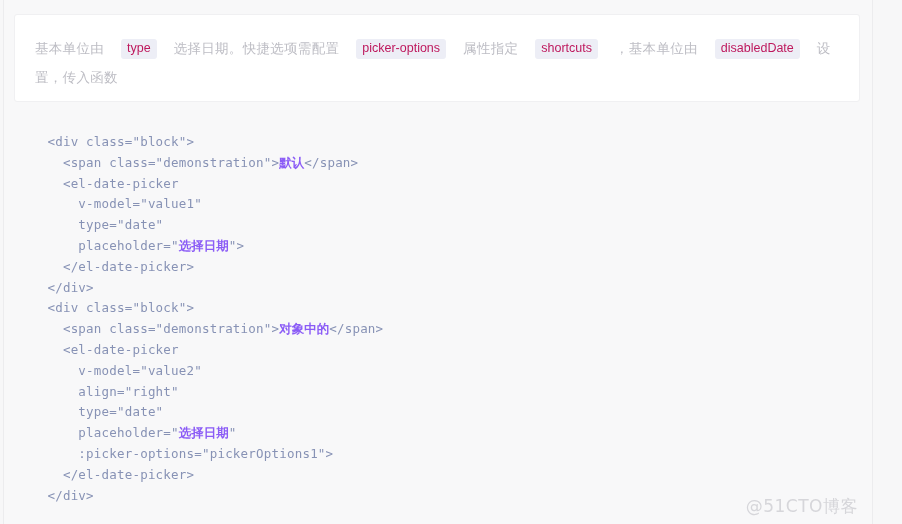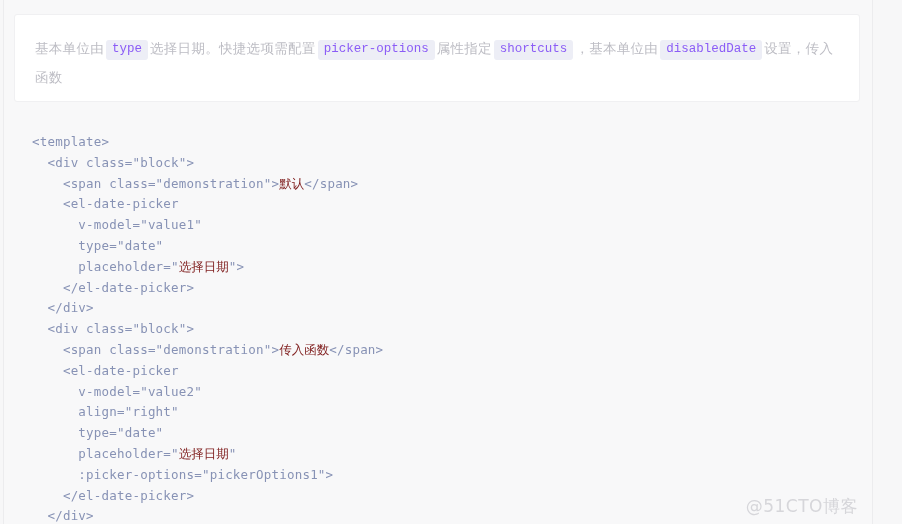--- a/index.html
+++ b/index.html
@@ -66,27 +66,27 @@
     white-space: normal;
   }
   .desc-text .cn {
     font-family: "DejaVu Sans", "Liberation Sans", sans-serif;
     color: #bdbdc4;
     text-align: center;
   }
   .code-chip {
     display: inline-block;
     background: #edeef6;
-    color: #8b5cf6;
-    font-family: Liberation Mono, monospace;
+    color: #be185d;
+    font-family: Liberation Sans, sans-serif;
     font-size: 12.5px;
     line-height: 17px;
     padding: 1px 6px 2px 6px;
     border-radius: 3px;
-    margin: 0 2px;
+    margin: 0 17px;
     vertical-align: 1px;
     letter-spacing: 0;
   }
 
   
   .code-block {
     position: absolute;
     left: 0px;
     top: 120px;
     width: 868px;
@@ -103,22 +103,22 @@
   .code-line {
     font-family: "DejaVu Sans Mono", "Liberation Mono", monospace;
     font-size: 12.5px;
     line-height: 20.8px;
     color: #8792b5;
     white-space: pre;
     letter-spacing: .2px;
   }
   .code-line .cn {
     font-family: "DejaVu Sans", "Liberation Sans", sans-serif;
-    color: #7f1d1d;
-    font-weight: 400;
+    color: #8b5cf6;
+    font-weight: 700;
     letter-spacing: 0;
   }
 
   
   .watermark {
     position: absolute;
     right: 14px;
     bottom: 6px;
     font-size: 17px;
     color: #d6d6da;
@@ -134,31 +134,30 @@
 <div class="page-rule-right"></div>
 
 <div class="content">
 
   <div class="desc-card">
     <div class="desc-text"><span class="cn">基本单位由</span><span class="code-chip">type</span><span class="cn">选择日期。快捷选项需配置</span><span class="code-chip">picker-options</span><span class="cn">属性指定</span><span class="code-chip">shortcuts</span><span class="cn">，基本单位由</span><span class="code-chip">disabledDate</span><span class="cn">设置，传入函数</span></div>
   </div>
 
   <div class="code-block">
     <div class="code-inner">
-        <div class="code-line"><span></span><span>&lt;template&gt;</span></div>
         <div class="code-line"><span>  </span><span>&lt;div class="block"&gt;</span></div>
         <div class="code-line"><span>    </span><span>&lt;span class="demonstration"&gt;</span><span class="cn">默认</span><span>&lt;/span&gt;</span></div>
         <div class="code-line"><span>    </span><span>&lt;el-date-picker</span></div>
         <div class="code-line"><span>      </span><span>v-model="value1"</span></div>
         <div class="code-line"><span>      </span><span>type="date"</span></div>
         <div class="code-line"><span>      </span><span>placeholder="</span><span class="cn">选择日期</span><span>"&gt;</span></div>
         <div class="code-line"><span>    </span><span>&lt;/el-date-picker&gt;</span></div>
         <div class="code-line"><span>  </span><span>&lt;/div&gt;</span></div>
         <div class="code-line"><span>  </span><span>&lt;div class="block"&gt;</span></div>
-        <div class="code-line"><span>    </span><span>&lt;span class="demonstration"&gt;</span><span class="cn">传入函数</span><span>&lt;/span&gt;</span></div>
+        <div class="code-line"><span>    </span><span>&lt;span class="demonstration"&gt;</span><span class="cn">对象中的</span><span>&lt;/span&gt;</span></div>
         <div class="code-line"><span>    </span><span>&lt;el-date-picker</span></div>
         <div class="code-line"><span>      </span><span>v-model="value2"</span></div>
         <div class="code-line"><span>      </span><span>align="right"</span></div>
         <div class="code-line"><span>      </span><span>type="date"</span></div>
         <div class="code-line"><span>      </span><span>placeholder="</span><span class="cn">选择日期</span><span>"</span></div>
         <div class="code-line"><span>      </span><span>:picker-options="pickerOptions1"&gt;</span></div>
         <div class="code-line"><span>    </span><span>&lt;/el-date-picker&gt;</span></div>
         <div class="code-line"><span>  </span><span>&lt;/div&gt;</span></div>
       </div>
   </div>

